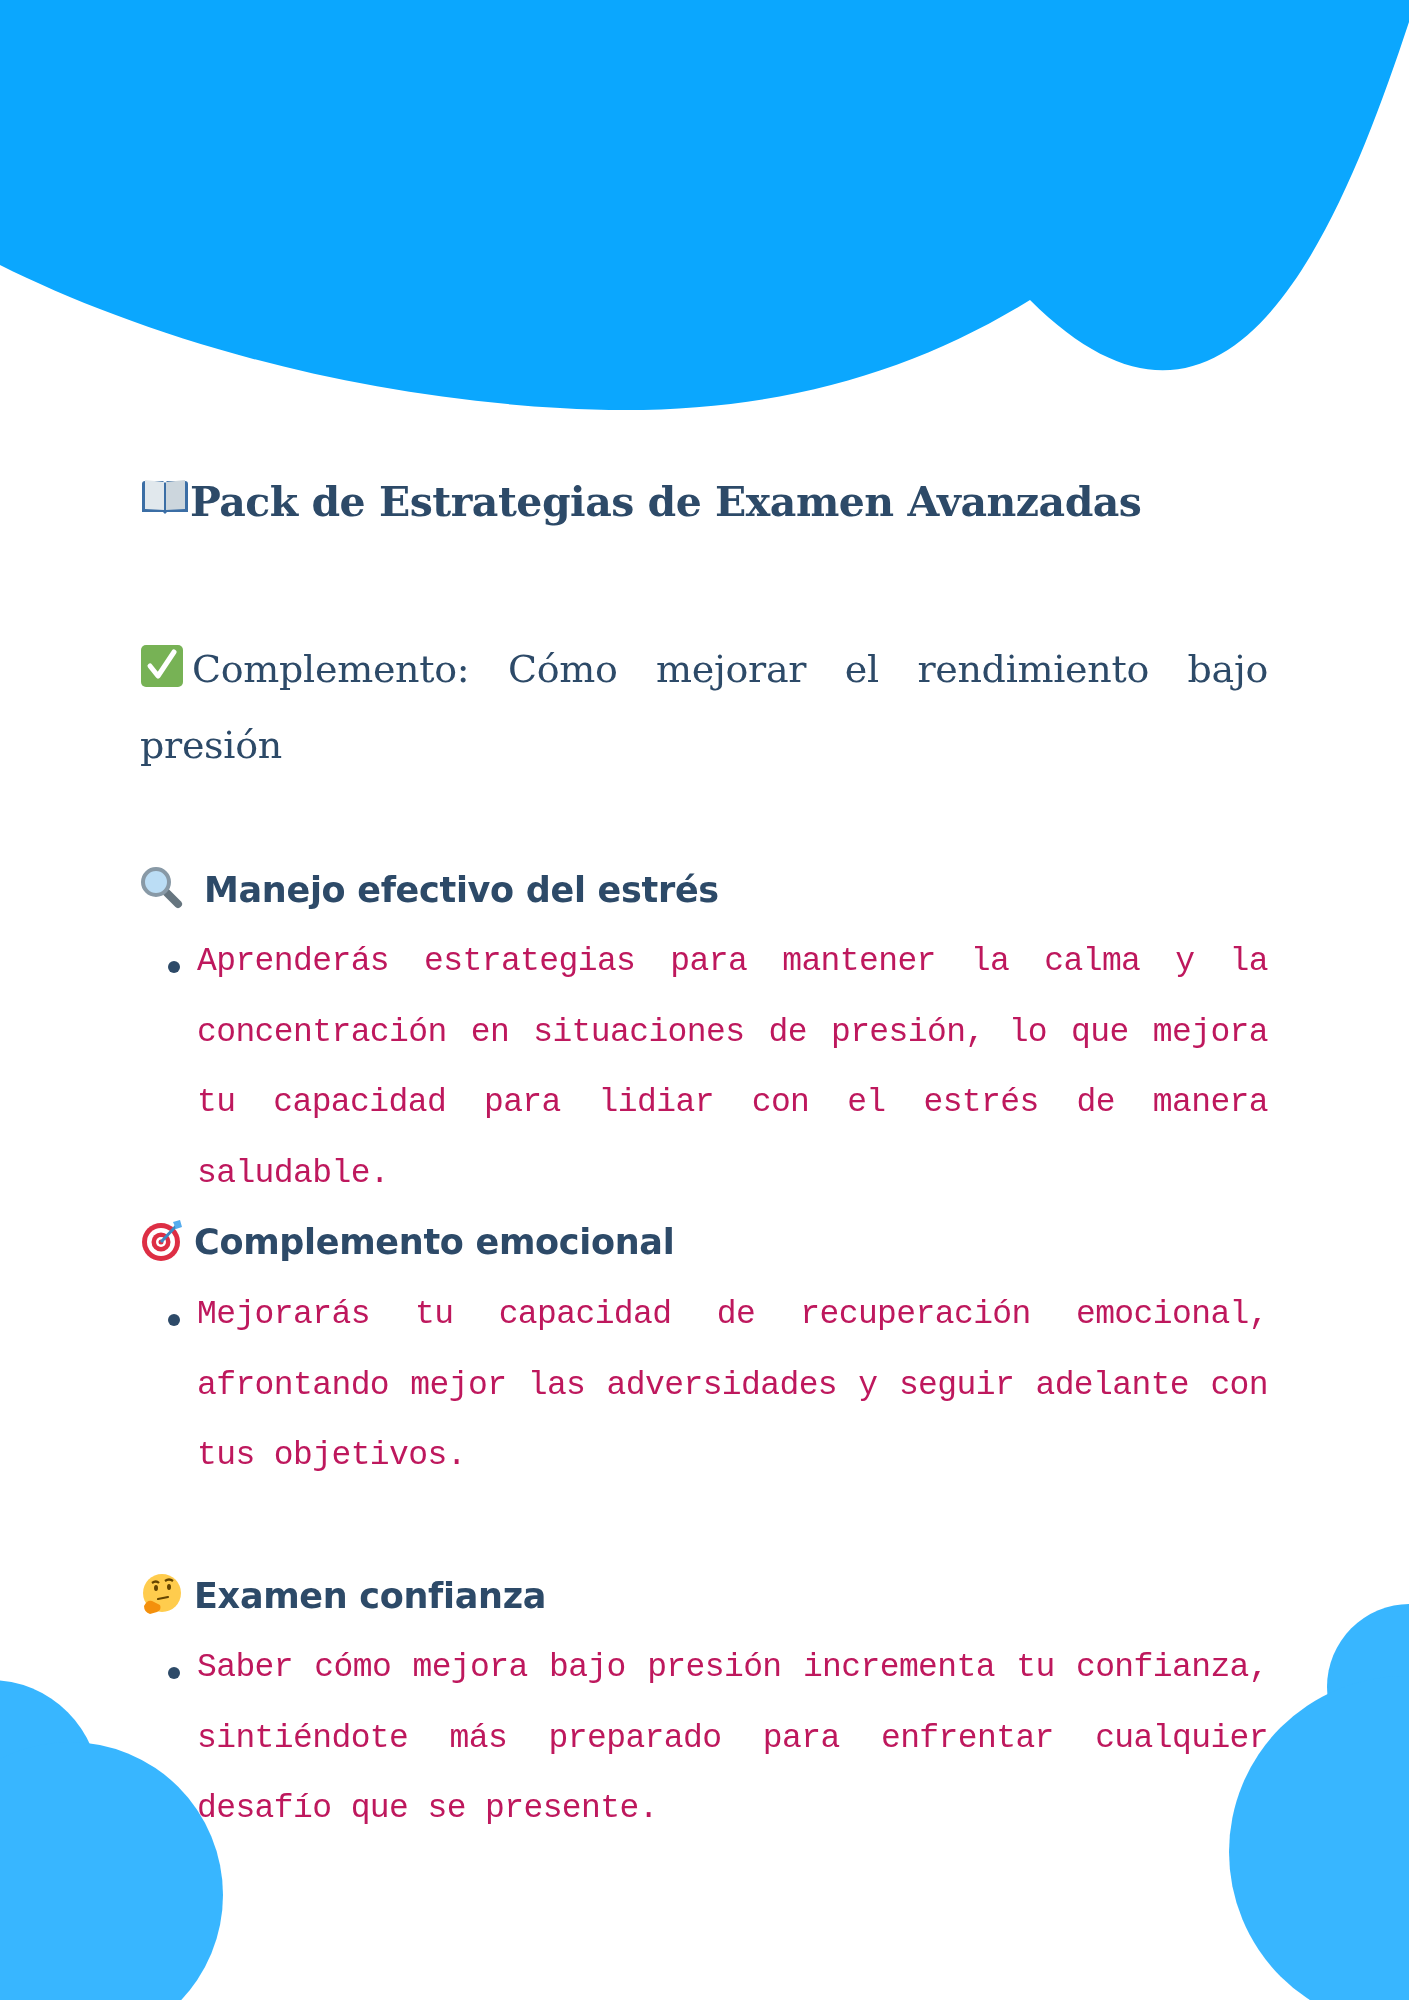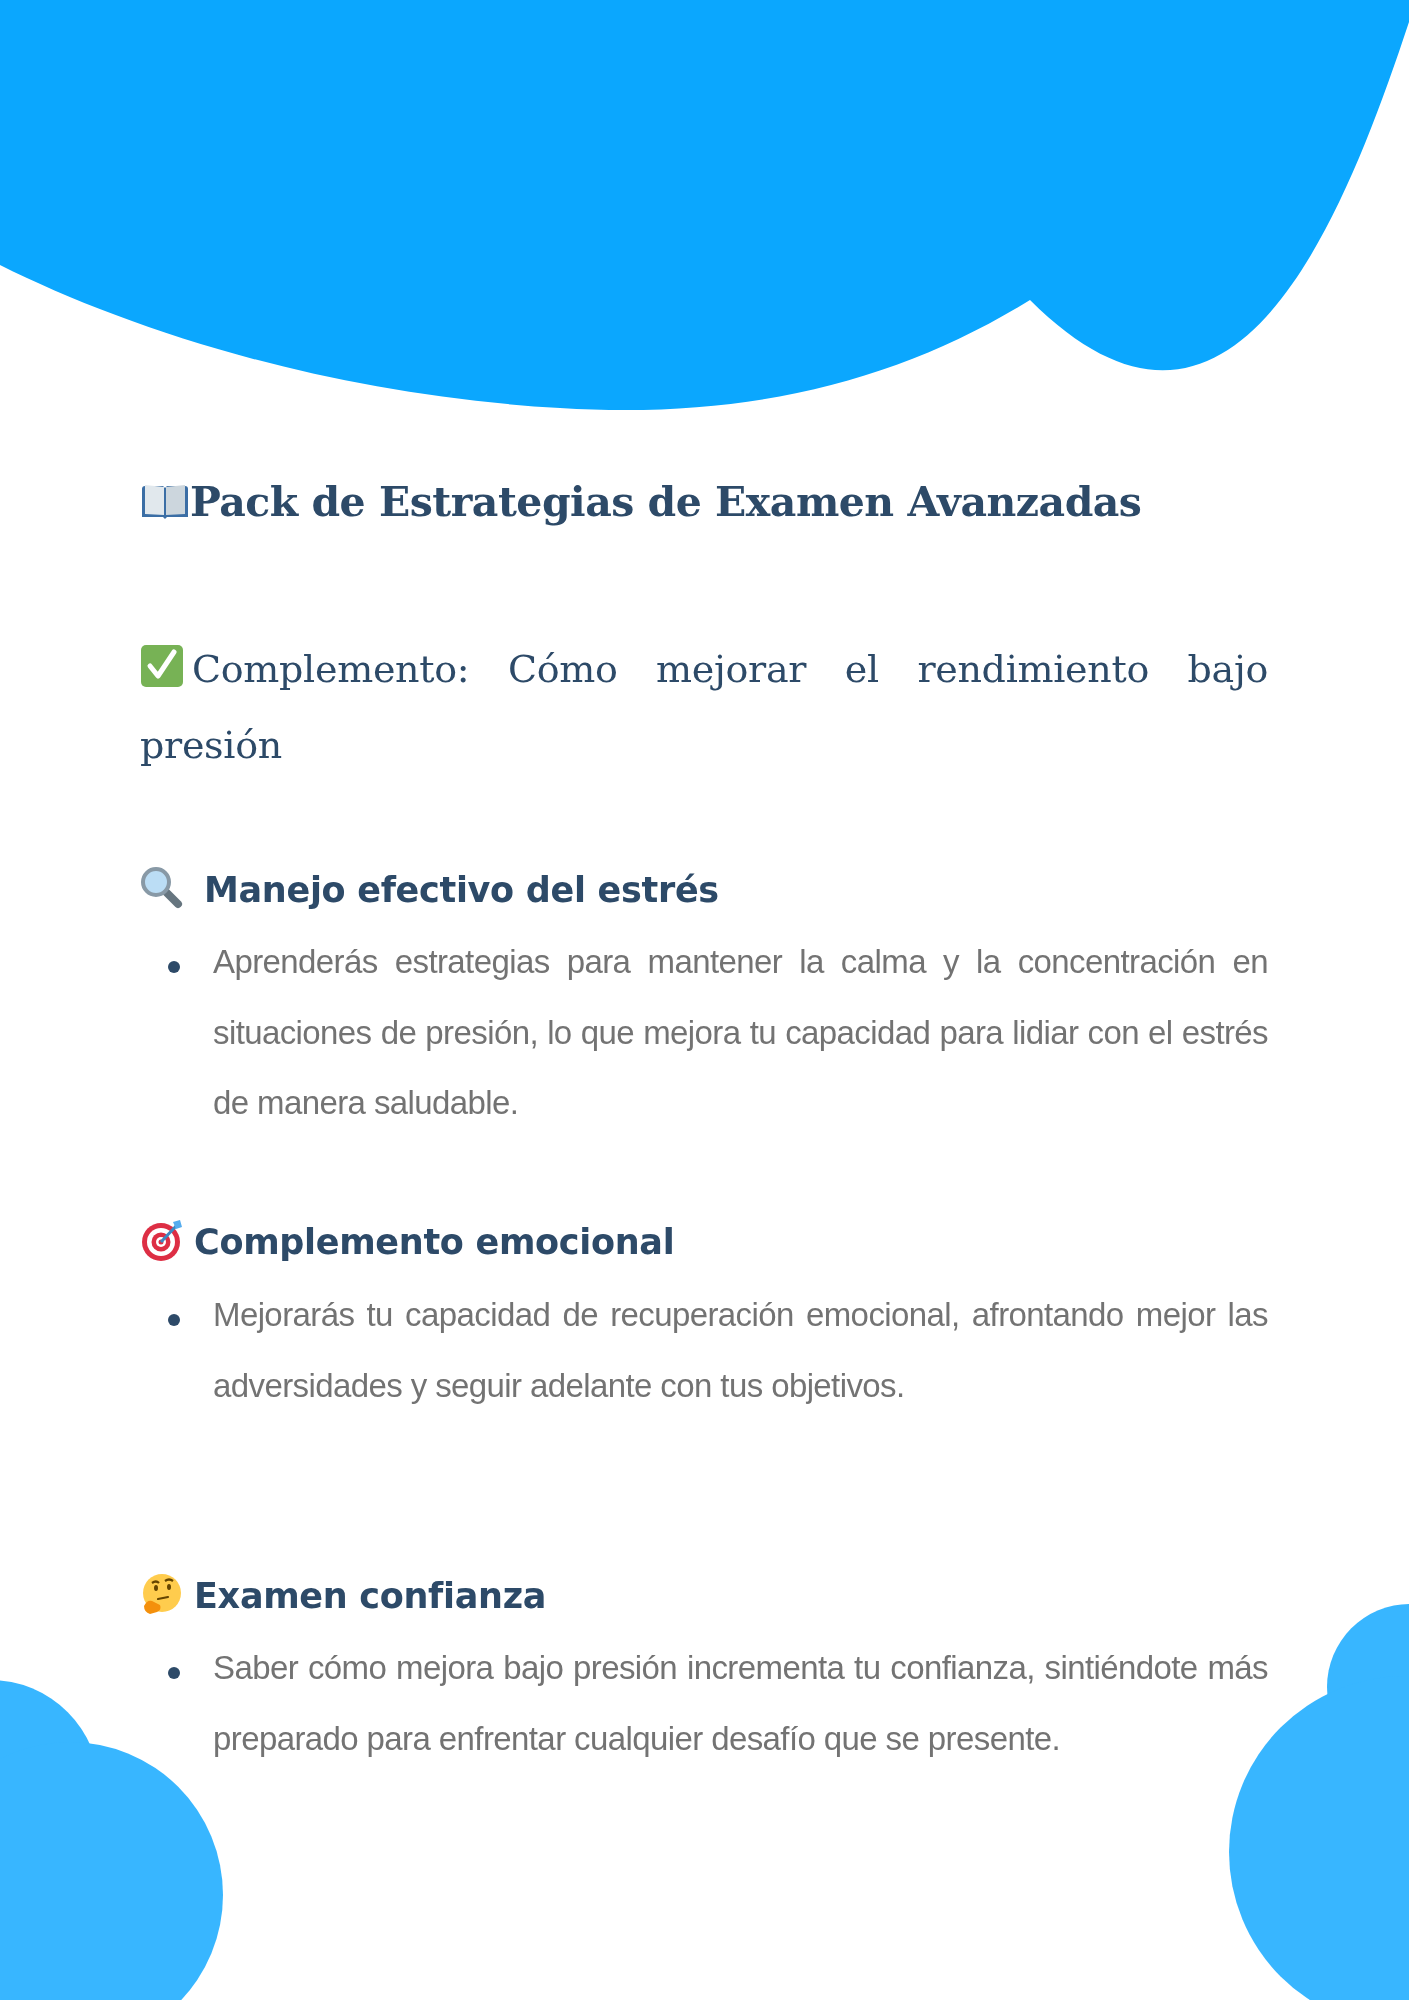--- a/index.html
+++ b/index.html
@@ -28,21 +28,20 @@
     .title {
       position: absolute;
       top: 478px;
       left: 0;
       font-family: "DejaVu Serif", serif;
       font-weight: bold;
       font-size: 41px;
       color: #2d4a68;
       white-space: nowrap;
       display: flex;
-      align-items: center;
       letter-spacing: -0.5px;
     }
     .subtitle {
       position: absolute;
       top: 631px;
       left: 0;
       width: 1128px;
       font-family: "DejaVu Serif", serif;
       font-weight: normal;
       font-size: 38px;
@@ -71,25 +70,25 @@
     .bullet-dot {
       position: absolute;
       left: 28px;
       top: 26px;
       width: 12px;
       height: 12px;
       border-radius: 50%;
       background: #2d4a68;
     }
     .bullet-text {
-      margin-left: 73px;
-      font-family: Liberation Sans, sans-serif;
+      margin-left: 57px;
+      font-family: Liberation Mono, monospace;
       font-size: 33px;
       line-height: 70.5px;
-      color: #737373;
+      color: #be185d;
       text-align: justify;
       letter-spacing: -0.6px;
       margin-top: -8px;
     }
     .icon {
       display: inline-block;
       flex: none;
     }
   </style>
 </head>

